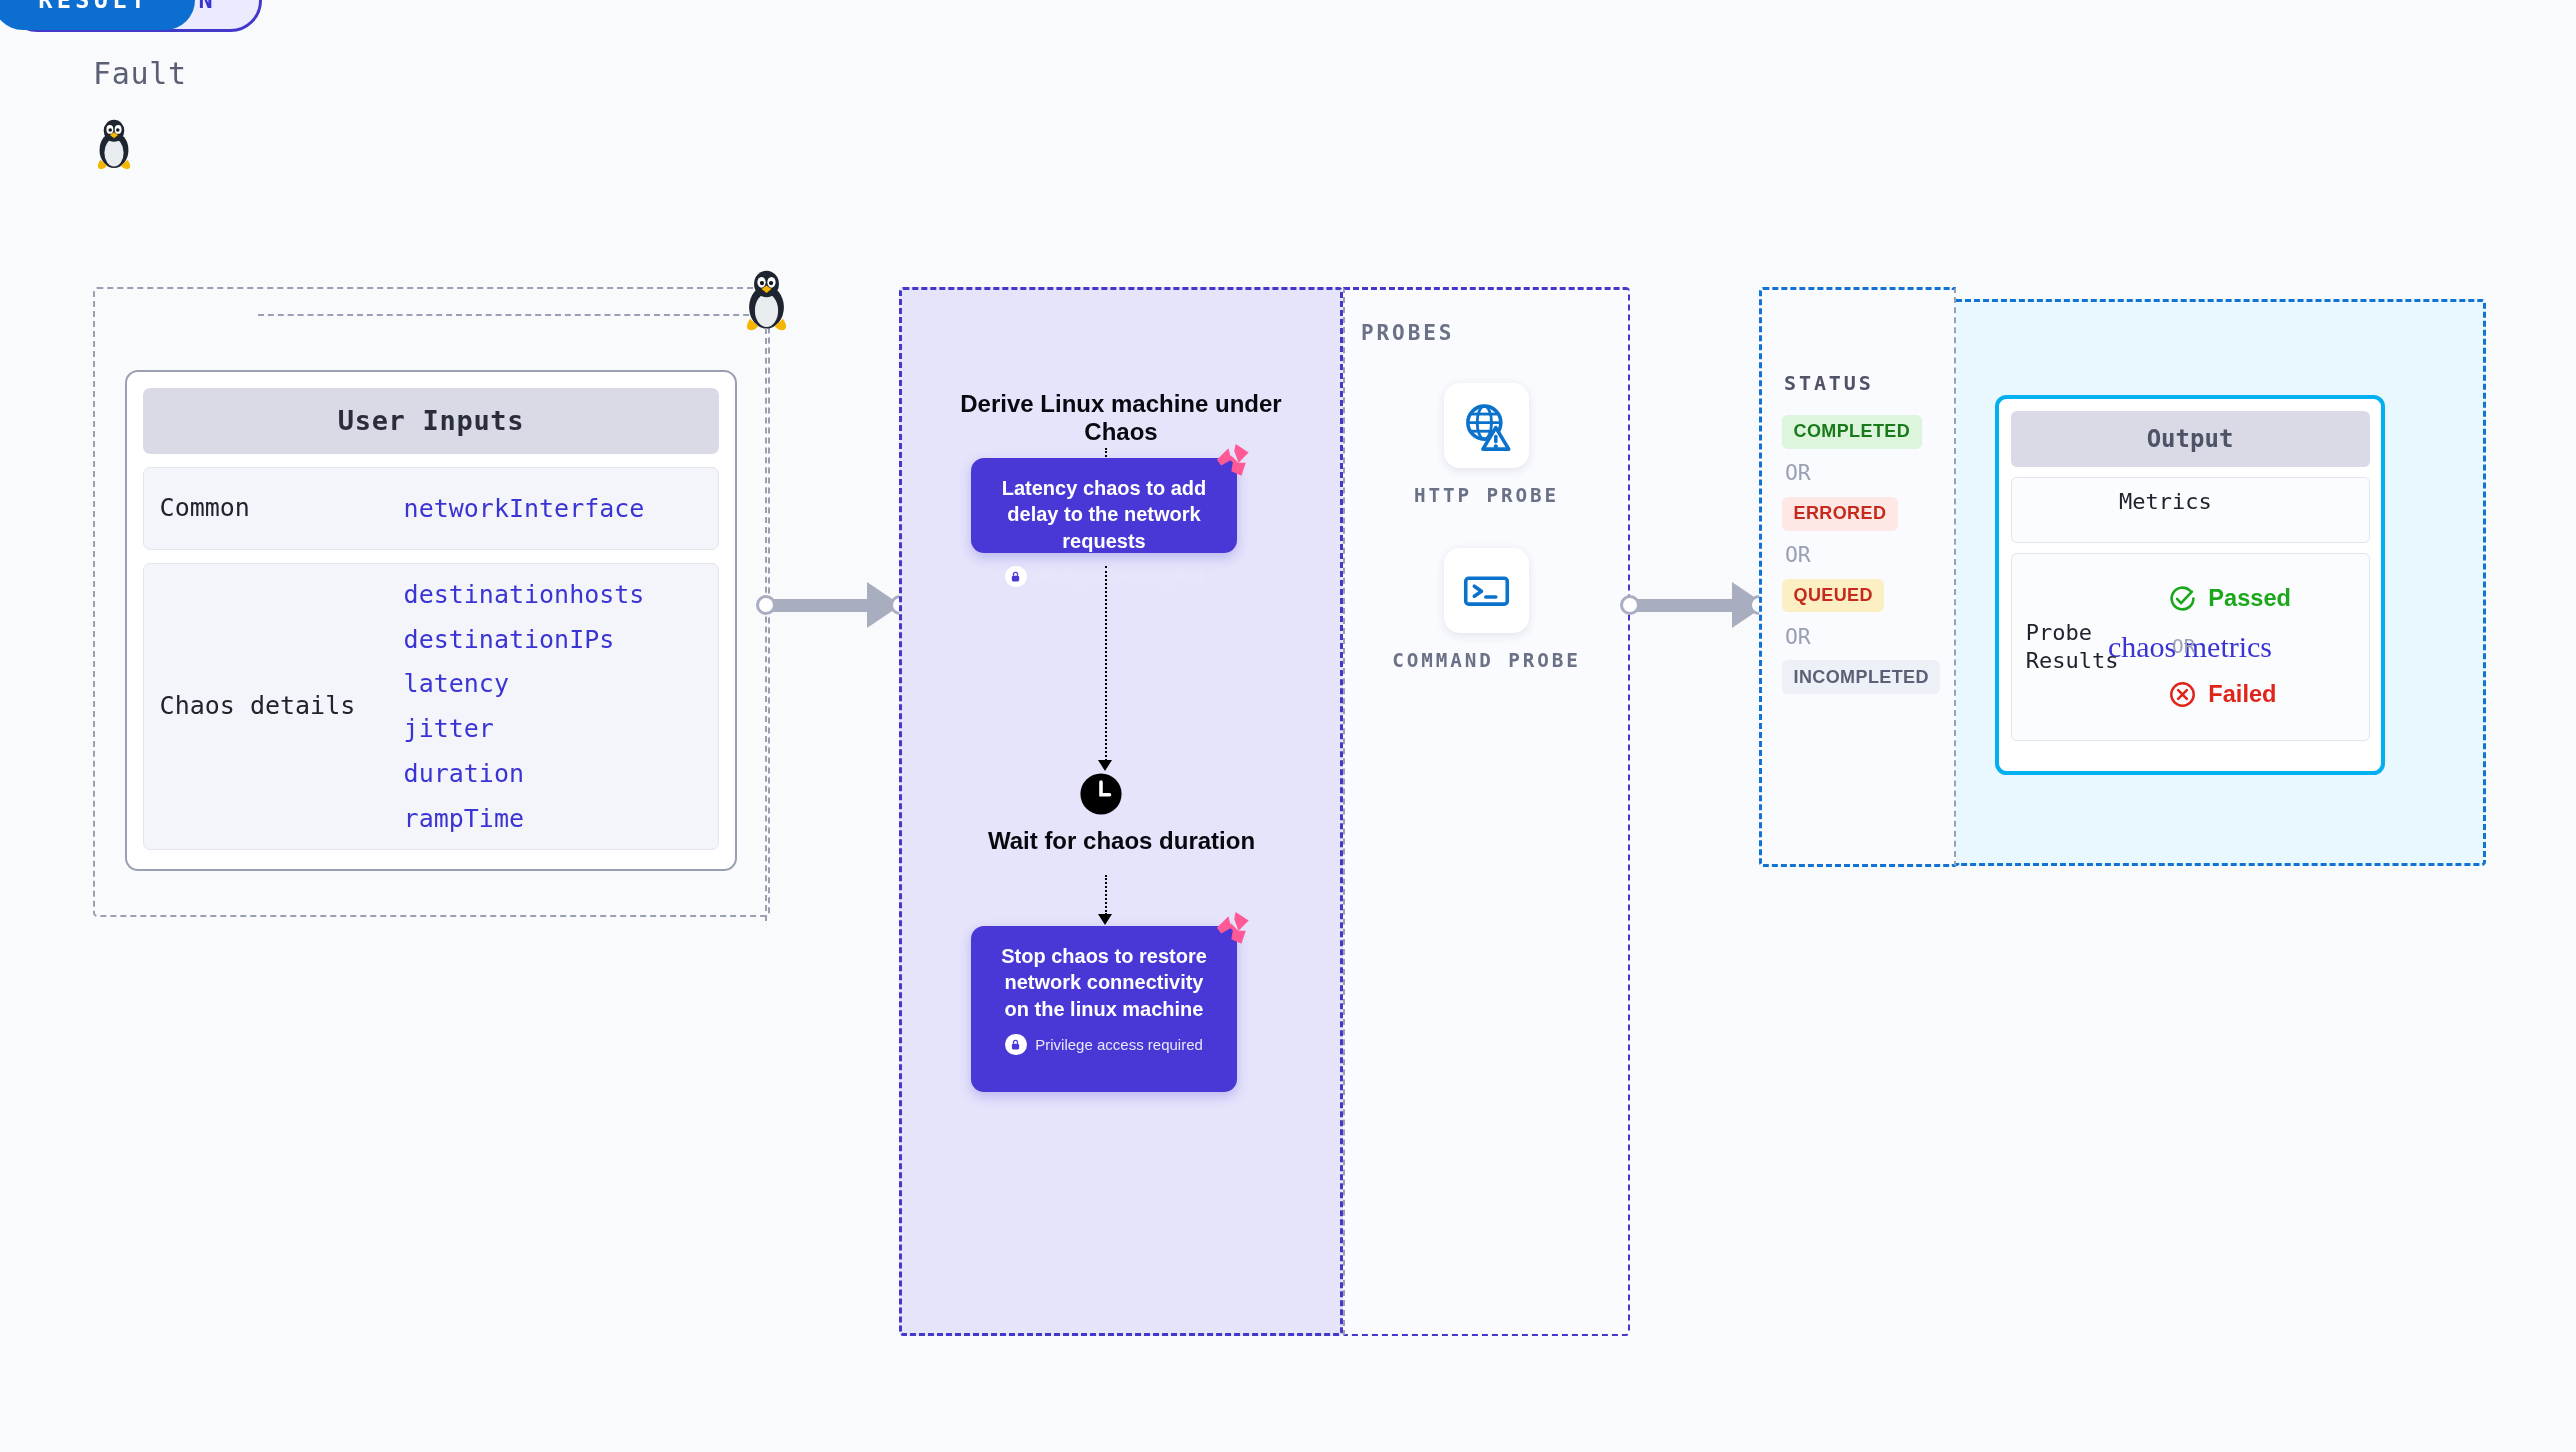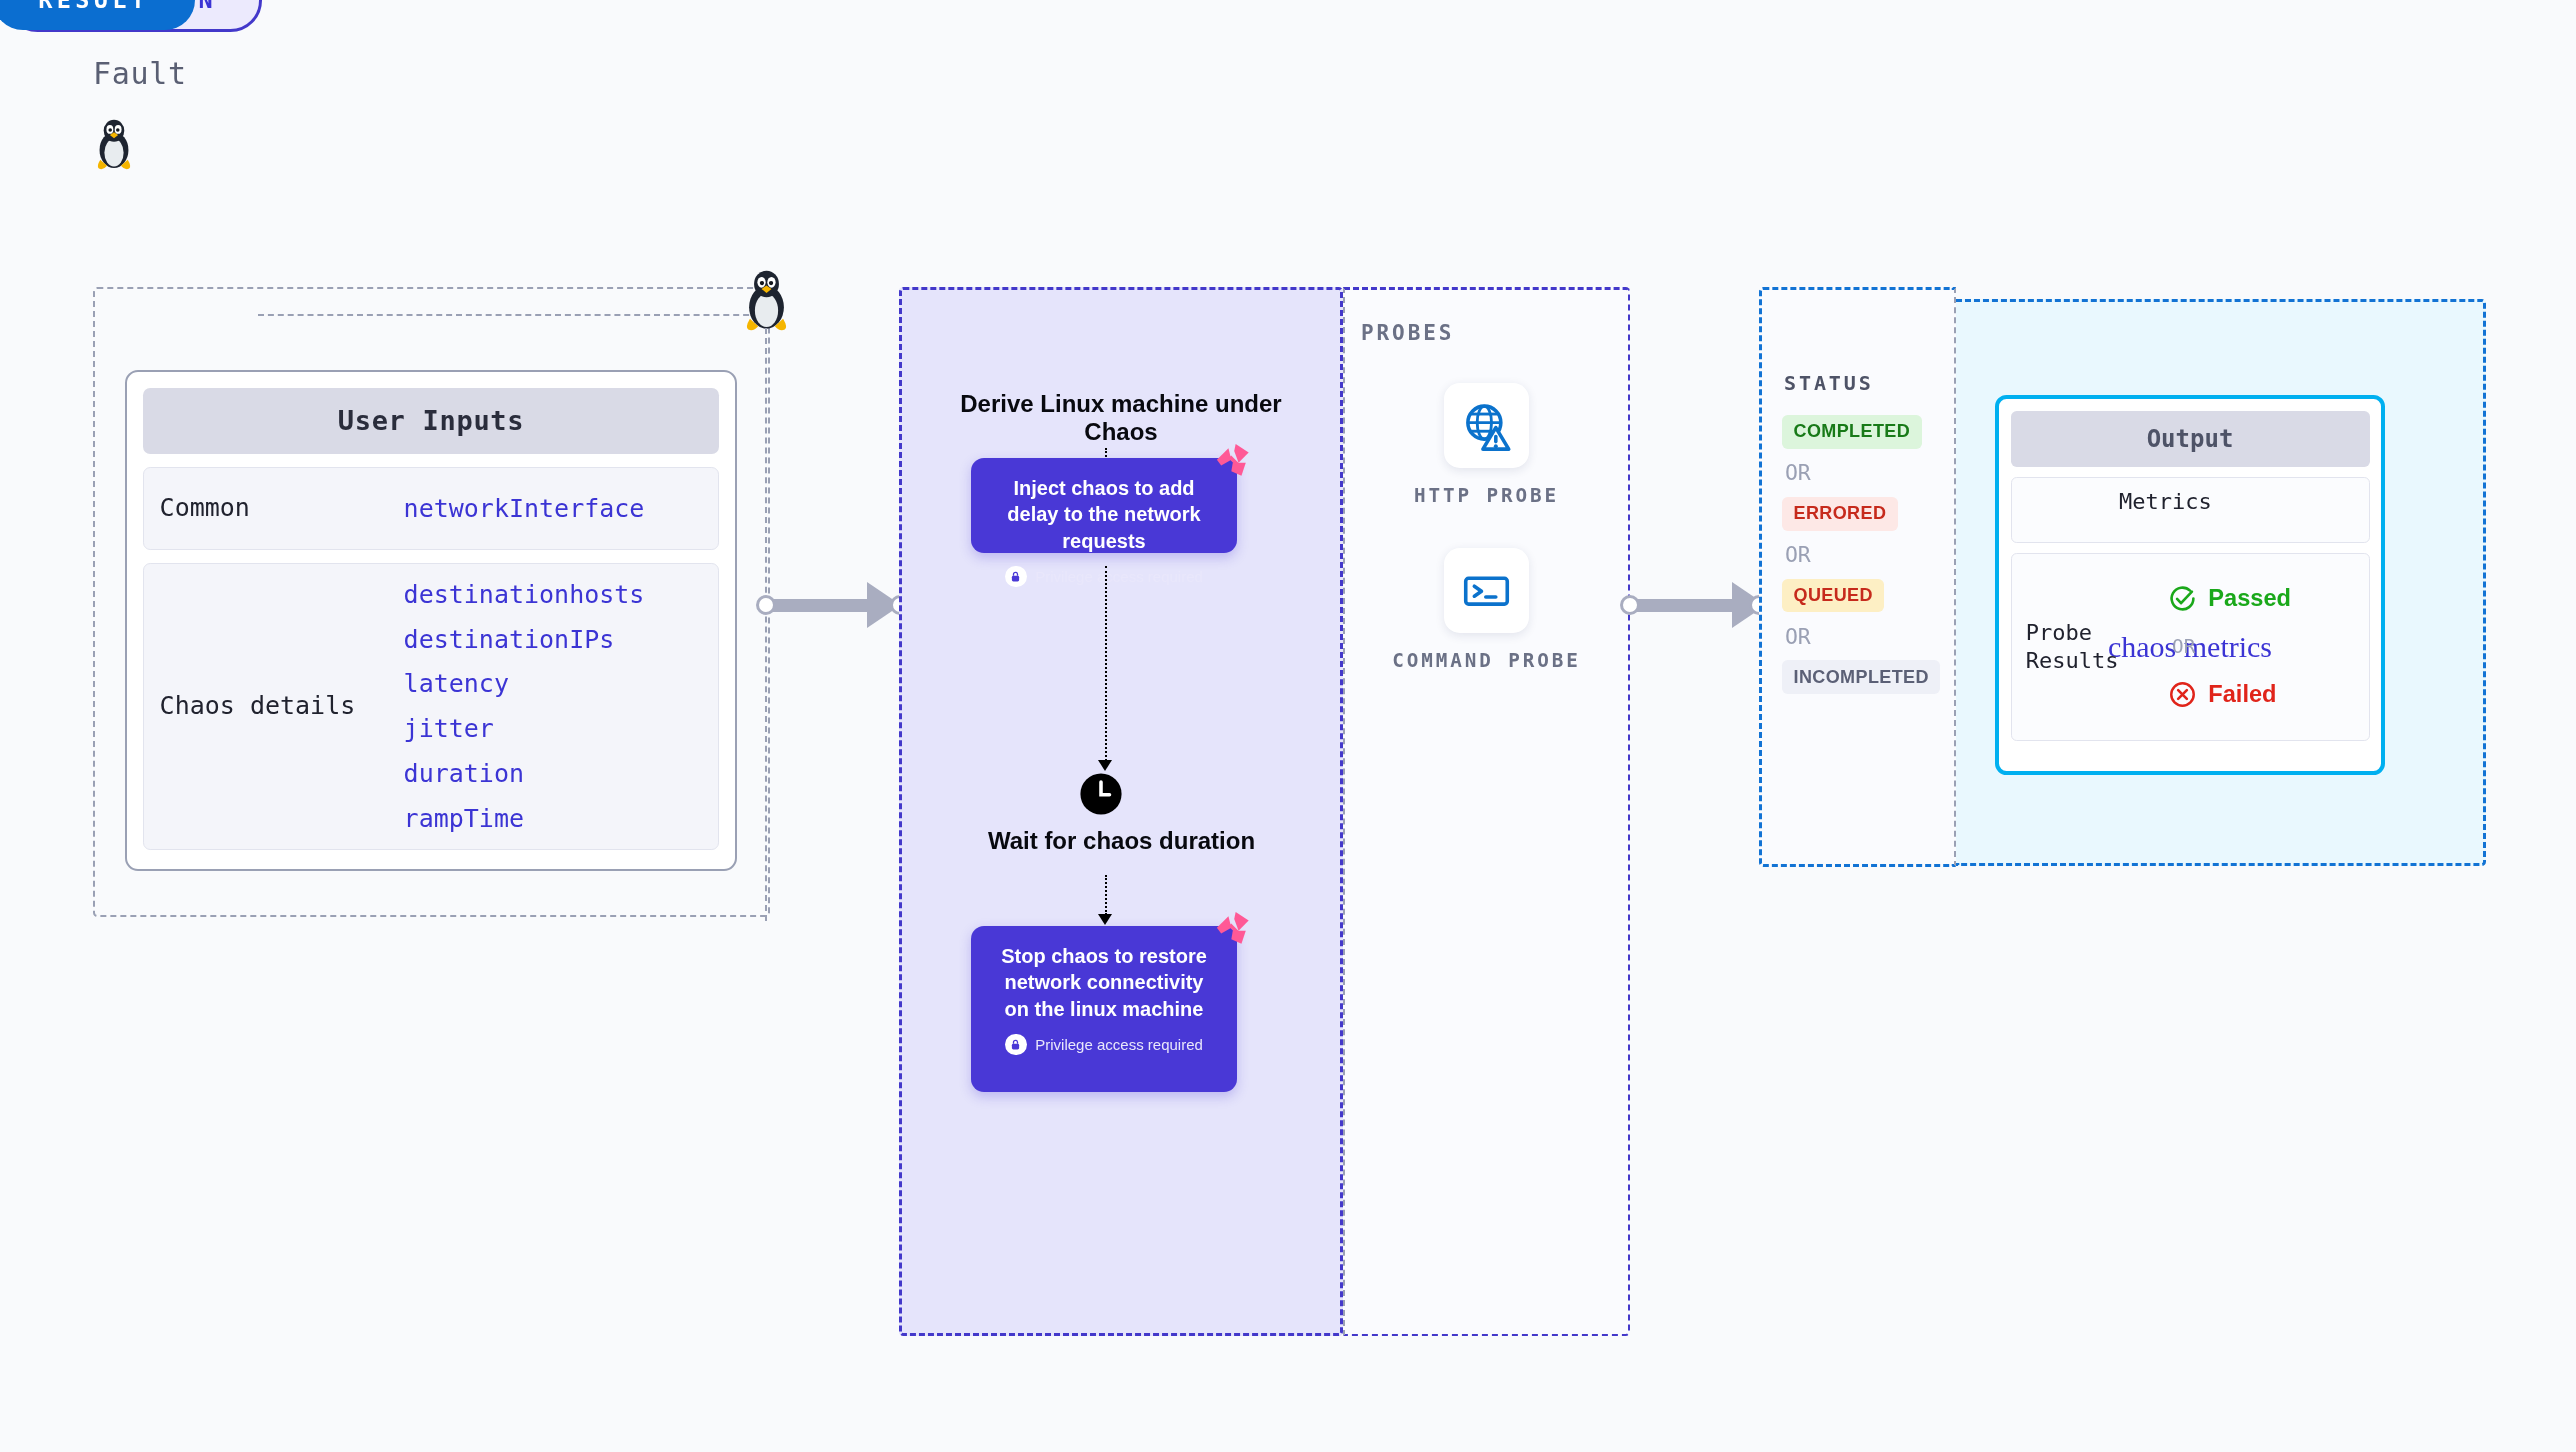--- a/index.html
+++ b/index.html
@@ -373,21 +373,21 @@
   <div class="flow-label" id="derive-label">Derive Linux machine under Chaos</div>
   <div class="dotted-arrow" style="left:1105px; top:448px; height:64px;"></div>
 
   <div class="chaos-box" id="inject-box">
     <svg class="harness-mark" viewBox="0 0 54 54">
       <path d="M4 26 L20 10 L24 26 L10 34 Z" fill="#ff5996"></path>
       <path d="M30 4 L48 16 L34 30 L28 14 Z" fill="#ff5996"></path>
       <path d="M26 30 L44 30 L38 48 L24 42 Z" fill="#ff5996"></path>
       <path d="M22 22 L32 32" stroke="#ff5996" stroke-width="5" fill="none"></path>
     </svg>
-    <div class="cb-title">Inject chaos to add delay to the network requests</div>
+    <div class="cb-title">Latency chaos to add delay to the network requests</div>
     <div class="cb-priv">
       <span class="lock-badge">
         <svg width="13" height="13" viewBox="0 0 18 18">
           <rect x="4" y="8" width="10" height="8" rx="2" fill="#4938d6"></rect>
           <path d="M6.2 8 V6.2 a2.8 2.8 0 0 1 5.6 0 V8" stroke="#4938d6" stroke-width="1.8" fill="none"></path>
         </svg>
       </span>
       <span>Privilege access required</span>
     </div>
   </div>

